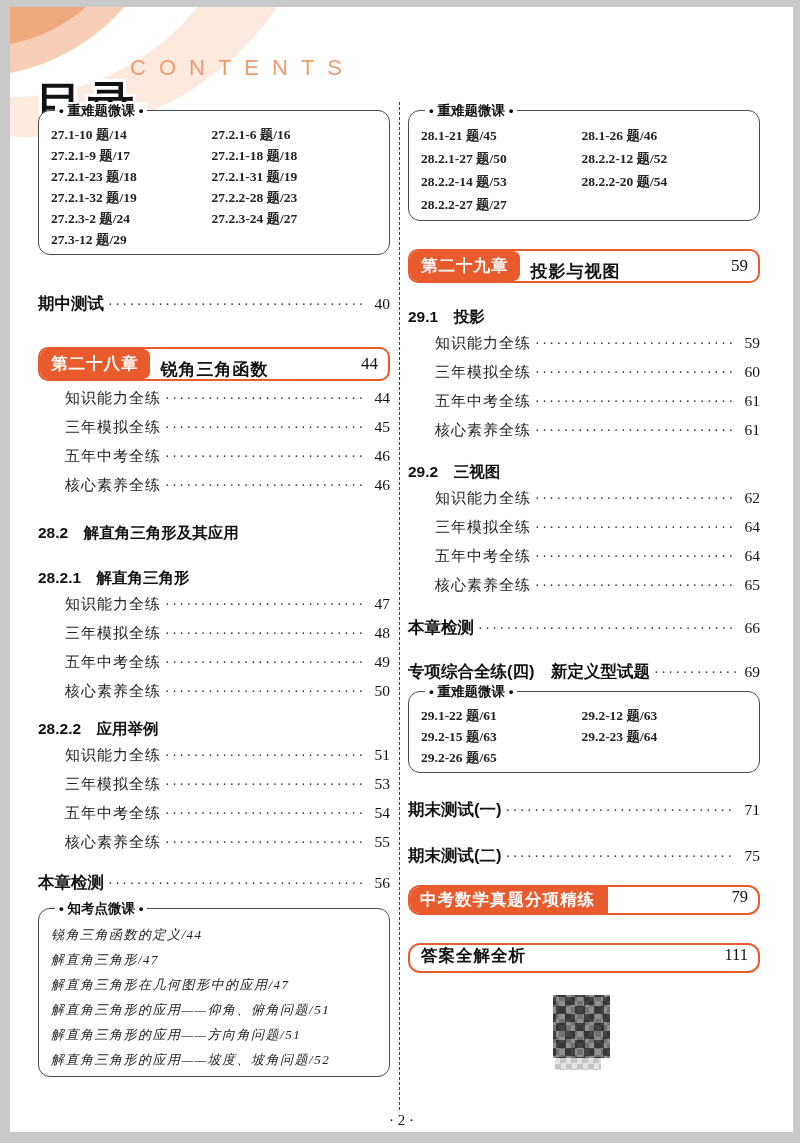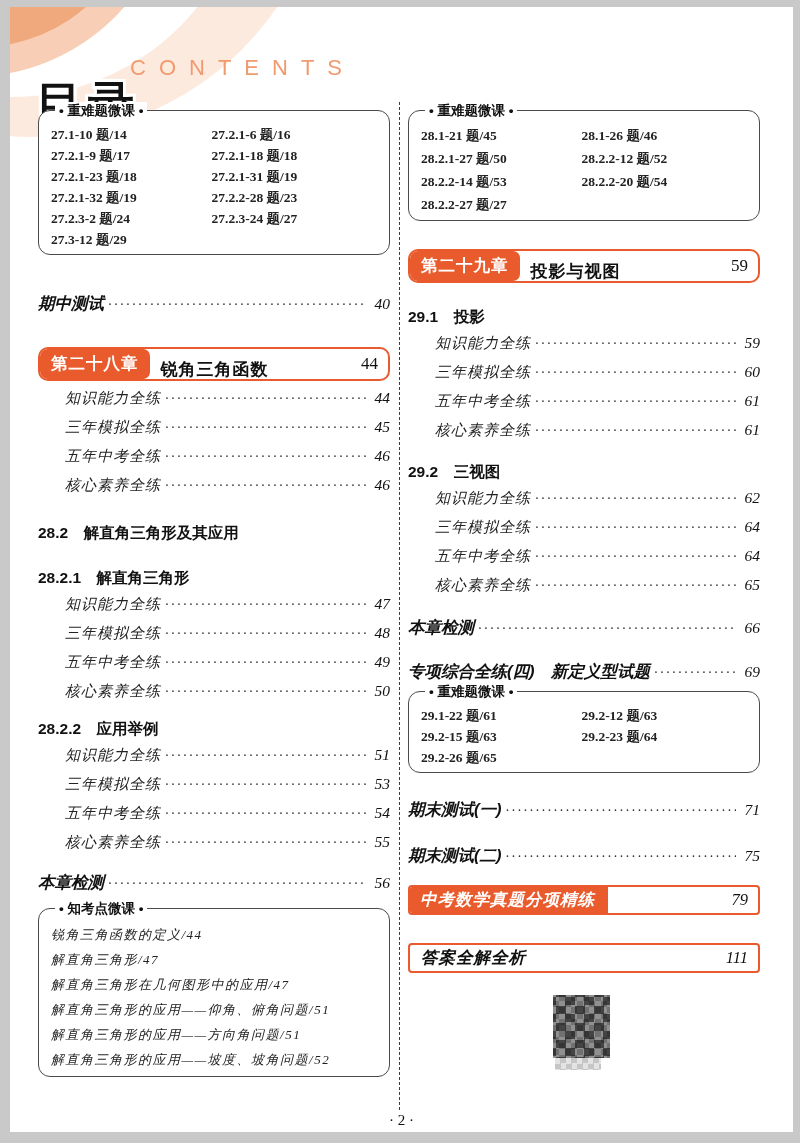--- a/index.html
+++ b/index.html
@@ -27,37 +27,37 @@
   
   .microbox{position:relative;border:1.5px solid #4a4a4a;border-radius:12px;padding:13px 17px 4px 12px;background:#fff;}
   .mb-title{position:absolute;top:-9px;left:16px;background:#fff;padding:0 4px;font-weight:bold;font-size:13.5px;color:#111;}
   .mb-grid{display:grid;grid-template-columns:1fr 1fr;}
   .mb-grid.one{grid-template-columns:1fr;}
   .mb-entry{font-family:"Liberation Serif","DejaVu Serif",serif;font-weight:bold;font-size:13.5px;color:#222;height:21px;line-height:21px;white-space:nowrap;}
   .mb-grid.rows23 .mb-entry{height:23px;line-height:23px;}
   .kai .mb-entry{font-weight:normal;font-style:italic;letter-spacing:1.5px;font-size:13px;height:25px;line-height:25px;}
 
   
-  .toc-row{display:flex;align-items:baseline;white-space:nowrap;font-style:italic;}
+  .toc-row{display:flex;align-items:baseline;white-space:nowrap;}
   .toc-row .dots{flex:1;overflow:hidden;margin:0 4px;color:#333;font-family:"Liberation Serif",serif;font-size:14px;letter-spacing:2.5px;}
   .toc-row .dots::after{content:"································································································";}
   .toc-row .pg{font-family:"Liberation Serif","DejaVu Serif",serif;font-size:15.5px;color:#111;min-width:20px;text-align:right;}
   .toc-row.bold .lbl{font-weight:bold;font-size:16.5px;color:#111;}
   .toc-row.entry{margin-left:27px;height:29px;align-items:baseline;}
   .toc-row.entry .lbl{font-family:"Liberation Serif","DejaVu Serif",serif;font-size:15px;color:#222;letter-spacing:1px;}
   .sec-head{font-weight:bold;font-size:15.5px;color:#111;}
 
   
   .chapter-box{display:flex;align-items:center;border:2px solid var(--accent,#e95b2c);border-radius:10px;height:30px;overflow:hidden;background:#fff;}
   .chapter-badge{background:var(--accent,#e95b2c);color:#fff;font-weight:bold;font-size:16.5px;padding:0 11px;height:100%;display:flex;align-items:center;border-radius:0 7px 7px 0;letter-spacing:1px;}
   .chapter-title{font-weight:bold;font-size:17px;color:#111;padding-left:11px;flex:1;letter-spacing:1px;margin-top:10px;}
   .chapter-page{font-family:"Liberation Serif",serif;font-size:17px;color:#111;padding-right:10px;}
 
   
-  .big-box{display:flex;align-items:center;border:2px solid var(--accent,#e95b2c);border-radius:4px;height:26px;overflow:hidden;background:#fff;font-style:italic;}
+  .big-box{display:flex;align-items:flex-start;border:2px solid var(--accent,#e95b2c);border-radius:12px;height:26px;overflow:hidden;background:#fff;}
   .bb-fill{background:var(--accent,#e95b2c);color:#fff;font-weight:bold;font-size:16.5px;padding:0 13px 0 10px;height:100%;display:flex;align-items:center;letter-spacing:1px;}
   .bb-label{font-weight:bold;font-size:16.5px;color:#111;padding-left:11px;letter-spacing:1px;}
   .bb-page{margin-left:auto;font-family:"Liberation Serif",serif;font-size:16.5px;color:#111;padding-right:10px;}
 
   
   .qr{width:57px;height:63px;margin-left:145px;
       background:
         repeating-conic-gradient(#8f8f8f 0% 25%, #b7b7b7 0% 50%) 0px 0px/12px 12px,
         repeating-conic-gradient(#5f5f5f 0% 25%, #c9c9c9 0% 50%) 3px 2px/19px 17px;
       background-blend-mode:multiply;}

